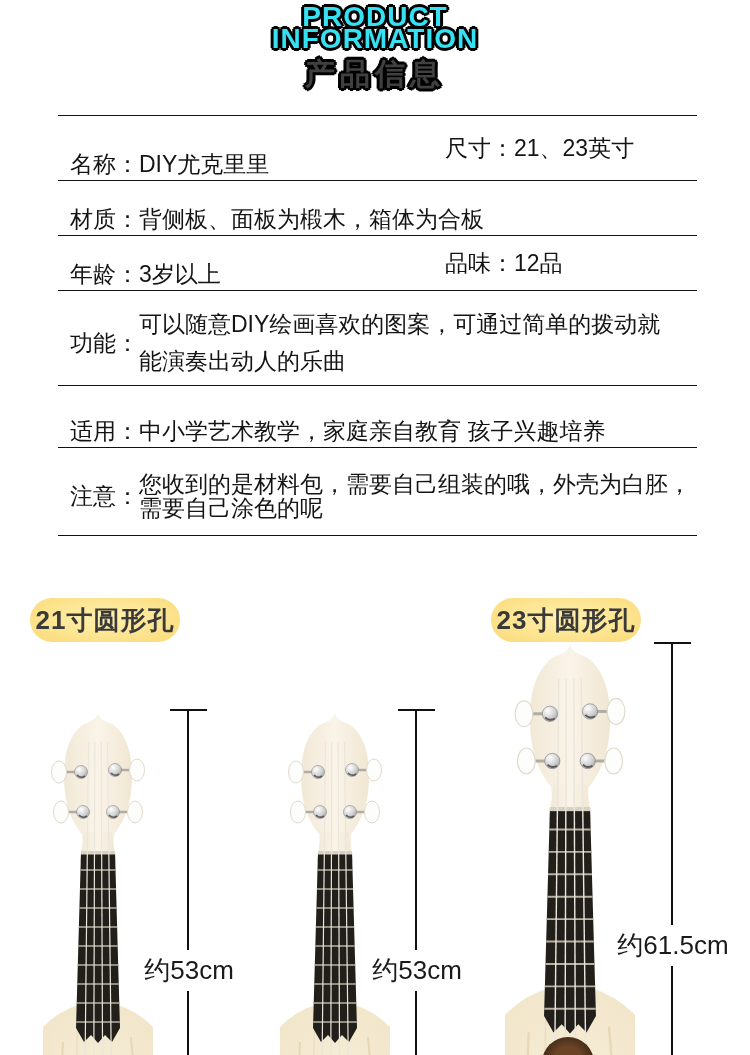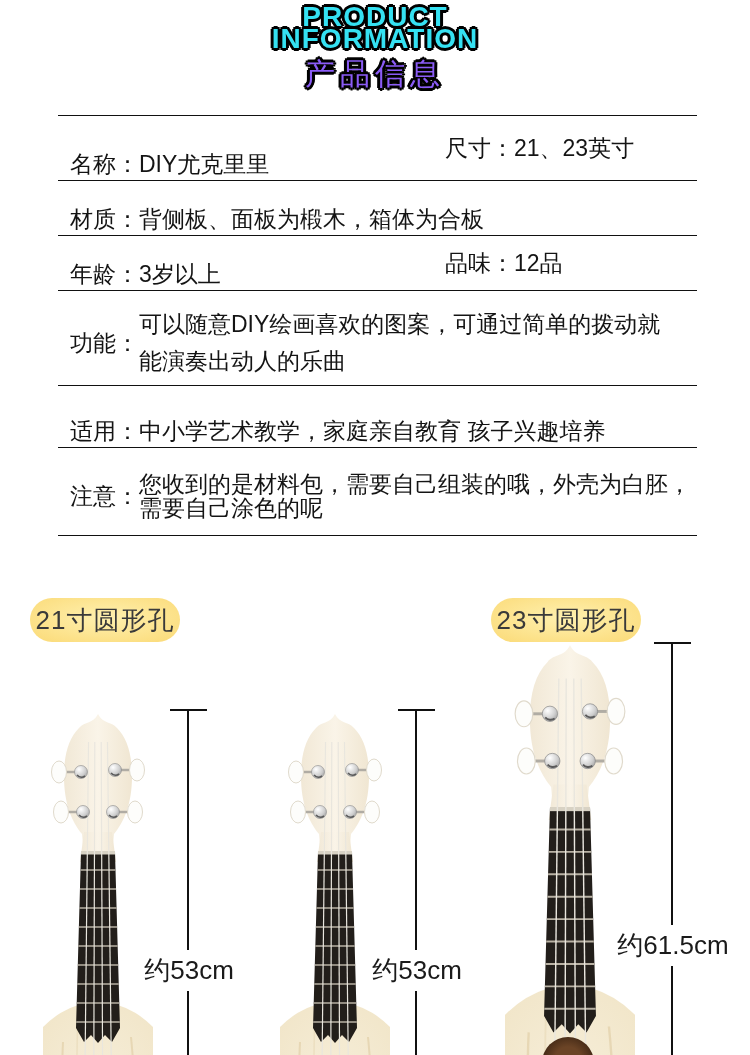--- a/index.html
+++ b/index.html
@@ -5,41 +5,41 @@
   html,body{margin:0;padding:0;background:#fff;}
   #page{position:relative;width:750px;height:1055px;background:#fff;overflow:hidden;
         font-family:"Liberation Sans","DejaVu Sans",sans-serif;color:#141414;}
 
   
   .hdr{position:absolute;top:6px;left:0;width:750px;text-align:center;}
   .hdr .en{font-weight:700;font-size:28px;line-height:22px;letter-spacing:1px;color:#35E1F2;
     text-shadow:-2px -2px 0 #000,2px -2px 0 #000,-2px 2px 0 #000,2px 2px 0 #000,
                 -3px 0 0 #000,3px 0 0 #000,0 -3px 0 #000,0 3px 0 #000,
                 -2px 0 0 #000,2px 0 0 #000,0 -2px 0 #000,0 2px 0 #000;}
-  .hdr .cn{margin-top:9px;font-weight:400;font-size:30px;line-height:30px;letter-spacing:5px;color:#8b5cf6;
+  .hdr .cn{margin-top:9px;font-weight:700;font-size:30px;line-height:30px;letter-spacing:5px;color:#404040;
     text-shadow:-2px -2px 0 #000,2px -2px 0 #000,-2px 2px 0 #000,2px 2px 0 #000,
                 -3px 0 0 #000,3px 0 0 #000,0 -3px 0 #000,0 3px 0 #000,
                 -2px 0 0 #000,2px 0 0 #000,0 -2px 0 #000,0 2px 0 #000;}
 
   
   .spec{position:absolute;left:58px;top:115px;width:639px;border-top:1px solid #111;font-size:23px;}
   .row{position:relative;border-bottom:1px solid #111;display:flex;box-sizing:border-box;padding-left:12px;align-items:center;}
   .row.center{align-items:flex-end;}
   .r1{height:65px;} .r2{height:55px;} .r3{height:55px;}
   .r4{height:95px;padding-top:10px;} .r5{height:62px;} .r6{height:88px;padding-top:9px;}
   .lbl{white-space:pre;flex:0 0 auto;}
   .val{white-space:pre;line-height:37px;}
   .row.center .val{line-height:normal;}
   .pair2{position:absolute;left:387px;top:0;height:100%;display:flex;align-items:center;}
 
   
   .badge{position:absolute;top:598px;width:150px;height:44px;border-radius:22px;
          background:radial-gradient(ellipse at 50% 45%, #FFF1B0 0%, #FBDC7C 90%);
          display:flex;align-items:center;justify-content:center;
-         font-size:26px;color:#3a3a3a;letter-spacing:1px;}
+         font-size:26px;color:#3a3a3a;letter-spacing:1px;font-weight:bold;}
   .b1{left:30px;} .b2{left:255px;} .b3{left:491px;}
 
   .uke{position:absolute;}
   .u1{left:43px; top:712px;width:110px;height:450px;}
   .u2{left:280px;top:712px;width:110px;height:450px;}
   .u3{left:505px;top:643px;width:130px;height:531px;}
 
   .soundhole{position:absolute;left:542px;top:1037px;width:52px;height:52px;border-radius:50%;
              background:radial-gradient(circle at 50% 45%, #6b4426 35%, #3a2312 75%, #2b1a0c 100%);}
 

